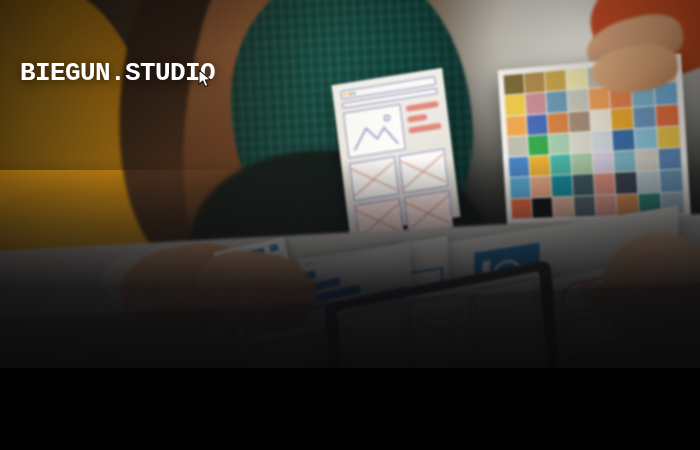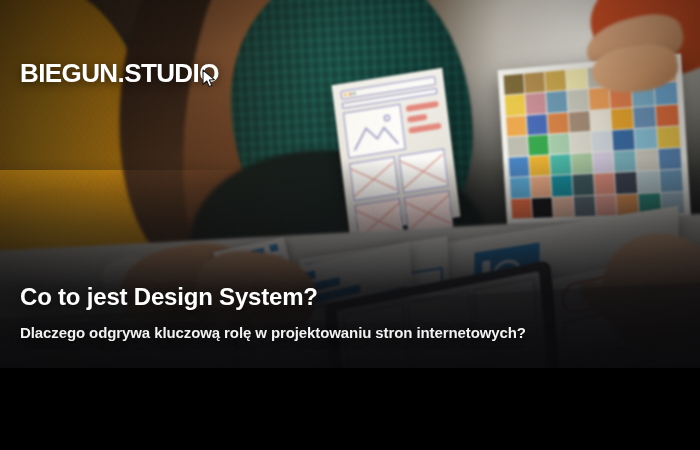--- a/index.html
+++ b/index.html
@@ -2,21 +2,21 @@
 <html><head>
 <meta charset="utf-8">
 <style>
   html,body{margin:0;padding:0;background:#000;}
   *{box-sizing:border-box;}
 
   .stage{
     position:relative;
     width:700px;height:368px;
     overflow:hidden;
-    font-family:Liberation Sans, sans-serif;
+    font-family:Liberation Mono, monospace;
     background:#1b1510;
   }
 
   
   .photo{position:absolute;inset:0;overflow:hidden;}
 
   
   .bg-room{
     position:absolute;inset:0;
     background:
@@ -513,18 +513,14 @@
 
   <div class="logo">
     <span class="wordmark">BIEGUN.STUDIO</span>
     <span class="logo-cursor">
       <svg width="16" height="20" viewBox="0 0 16 20" aria-hidden="true">
         <path d="M1 1 L1 15.5 L4.8 12 L7.2 17.6 L9.8 16.4 L7.4 11 L12.4 10.6 Z" fill="#ffffff" stroke="#1a1a1a" stroke-width="1.1" stroke-linejoin="round"></path>
       </svg>
     </span>
   </div>
 
-  <div class="headline-block">
-    <h1 class="headline">Co to jest Design System?</h1>
-    <p class="subheadline">Dlaczego odgrywa kluczową rolę w projektowaniu stron internetowych?</p>
-  </div>
 
 </div>
 
 </body></html>

